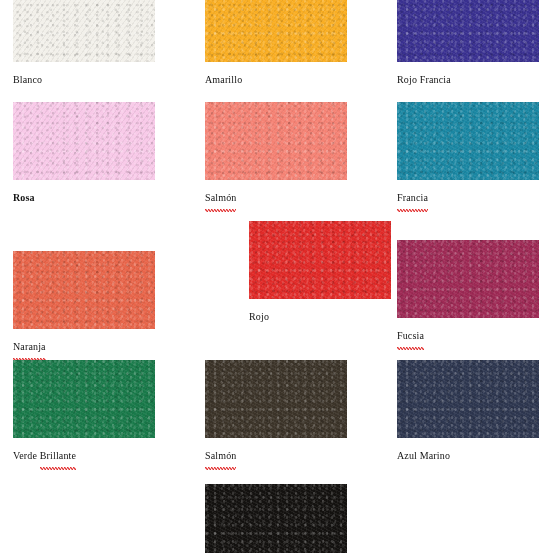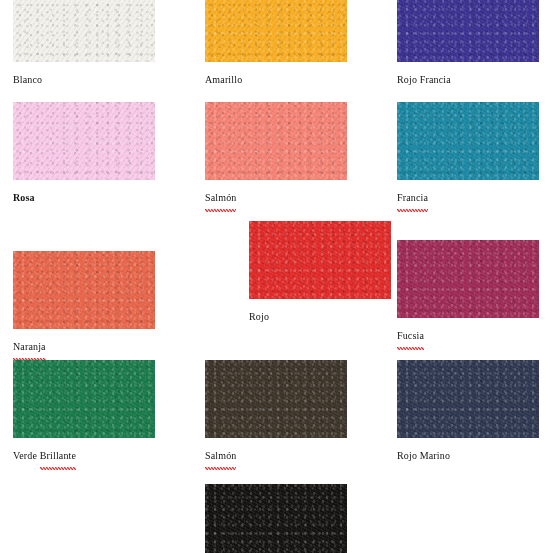--- a/index.html
+++ b/index.html
@@ -137,18 +137,18 @@
     <div class="swatch-cell" style="left: 13px; top: 360px;">
       <div class="swatch-chip" title="Verde Brillante" style="height: 78px; background-color: rgb(25, 122, 74);"></div>
       <span class="swatch-label">Verde <span class="sp">Brillante</span></span>
     </div>
     <div class="swatch-cell" style="left: 205px; top: 360px;">
       <div class="swatch-chip" title="Marrón" style="height: 78px; background-color: rgb(60, 52, 41);"></div>
       <span class="swatch-label"><span class="sp">Salmón</span></span>
     </div>
     <div class="swatch-cell" style="left: 397px; top: 360px;">
       <div class="swatch-chip" title="Azul Marino" style="height: 78px; background-color: rgb(46, 55, 80);"></div>
-      <span class="swatch-label">Rojo Marino</span>
+      <span class="swatch-label">Azul Marino</span>
     </div>
     <div class="swatch-cell" style="left: 205px; top: 484px;">
       <div class="swatch-chip" title="Negro" style="height: 78px; background-color: rgb(20, 18, 16);"></div>
     </div>
   </div>
 
 </body></html>

